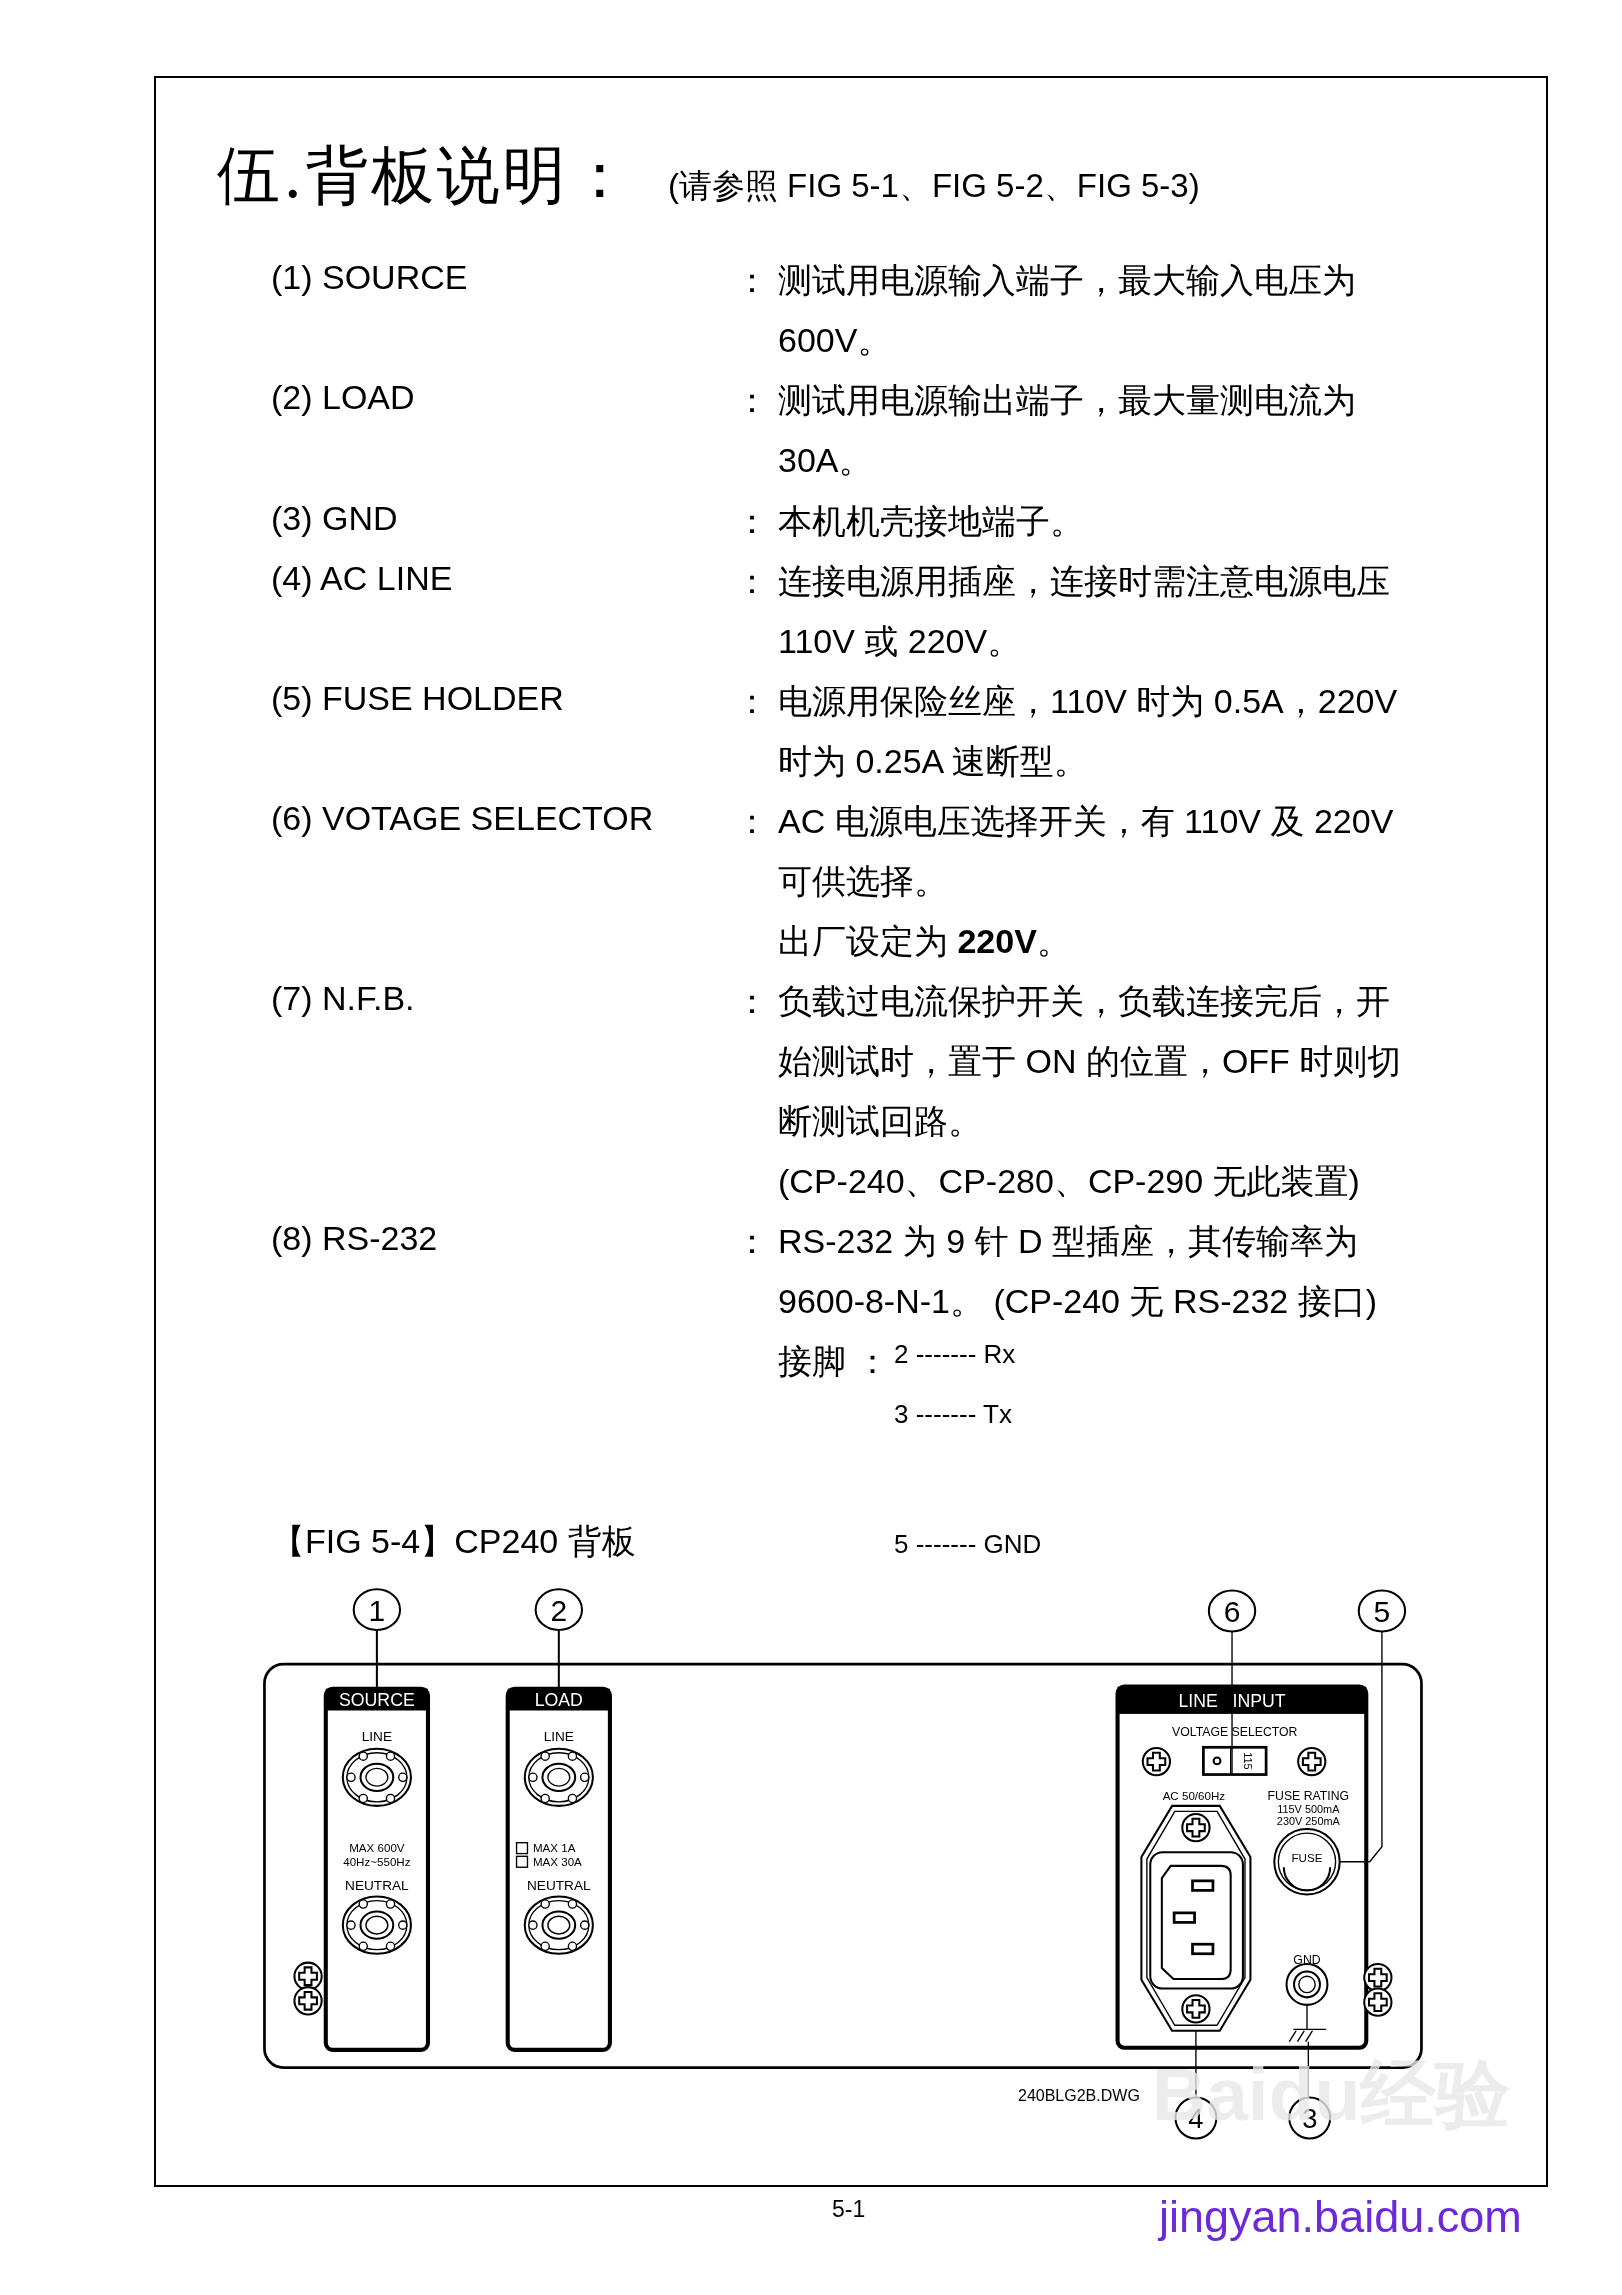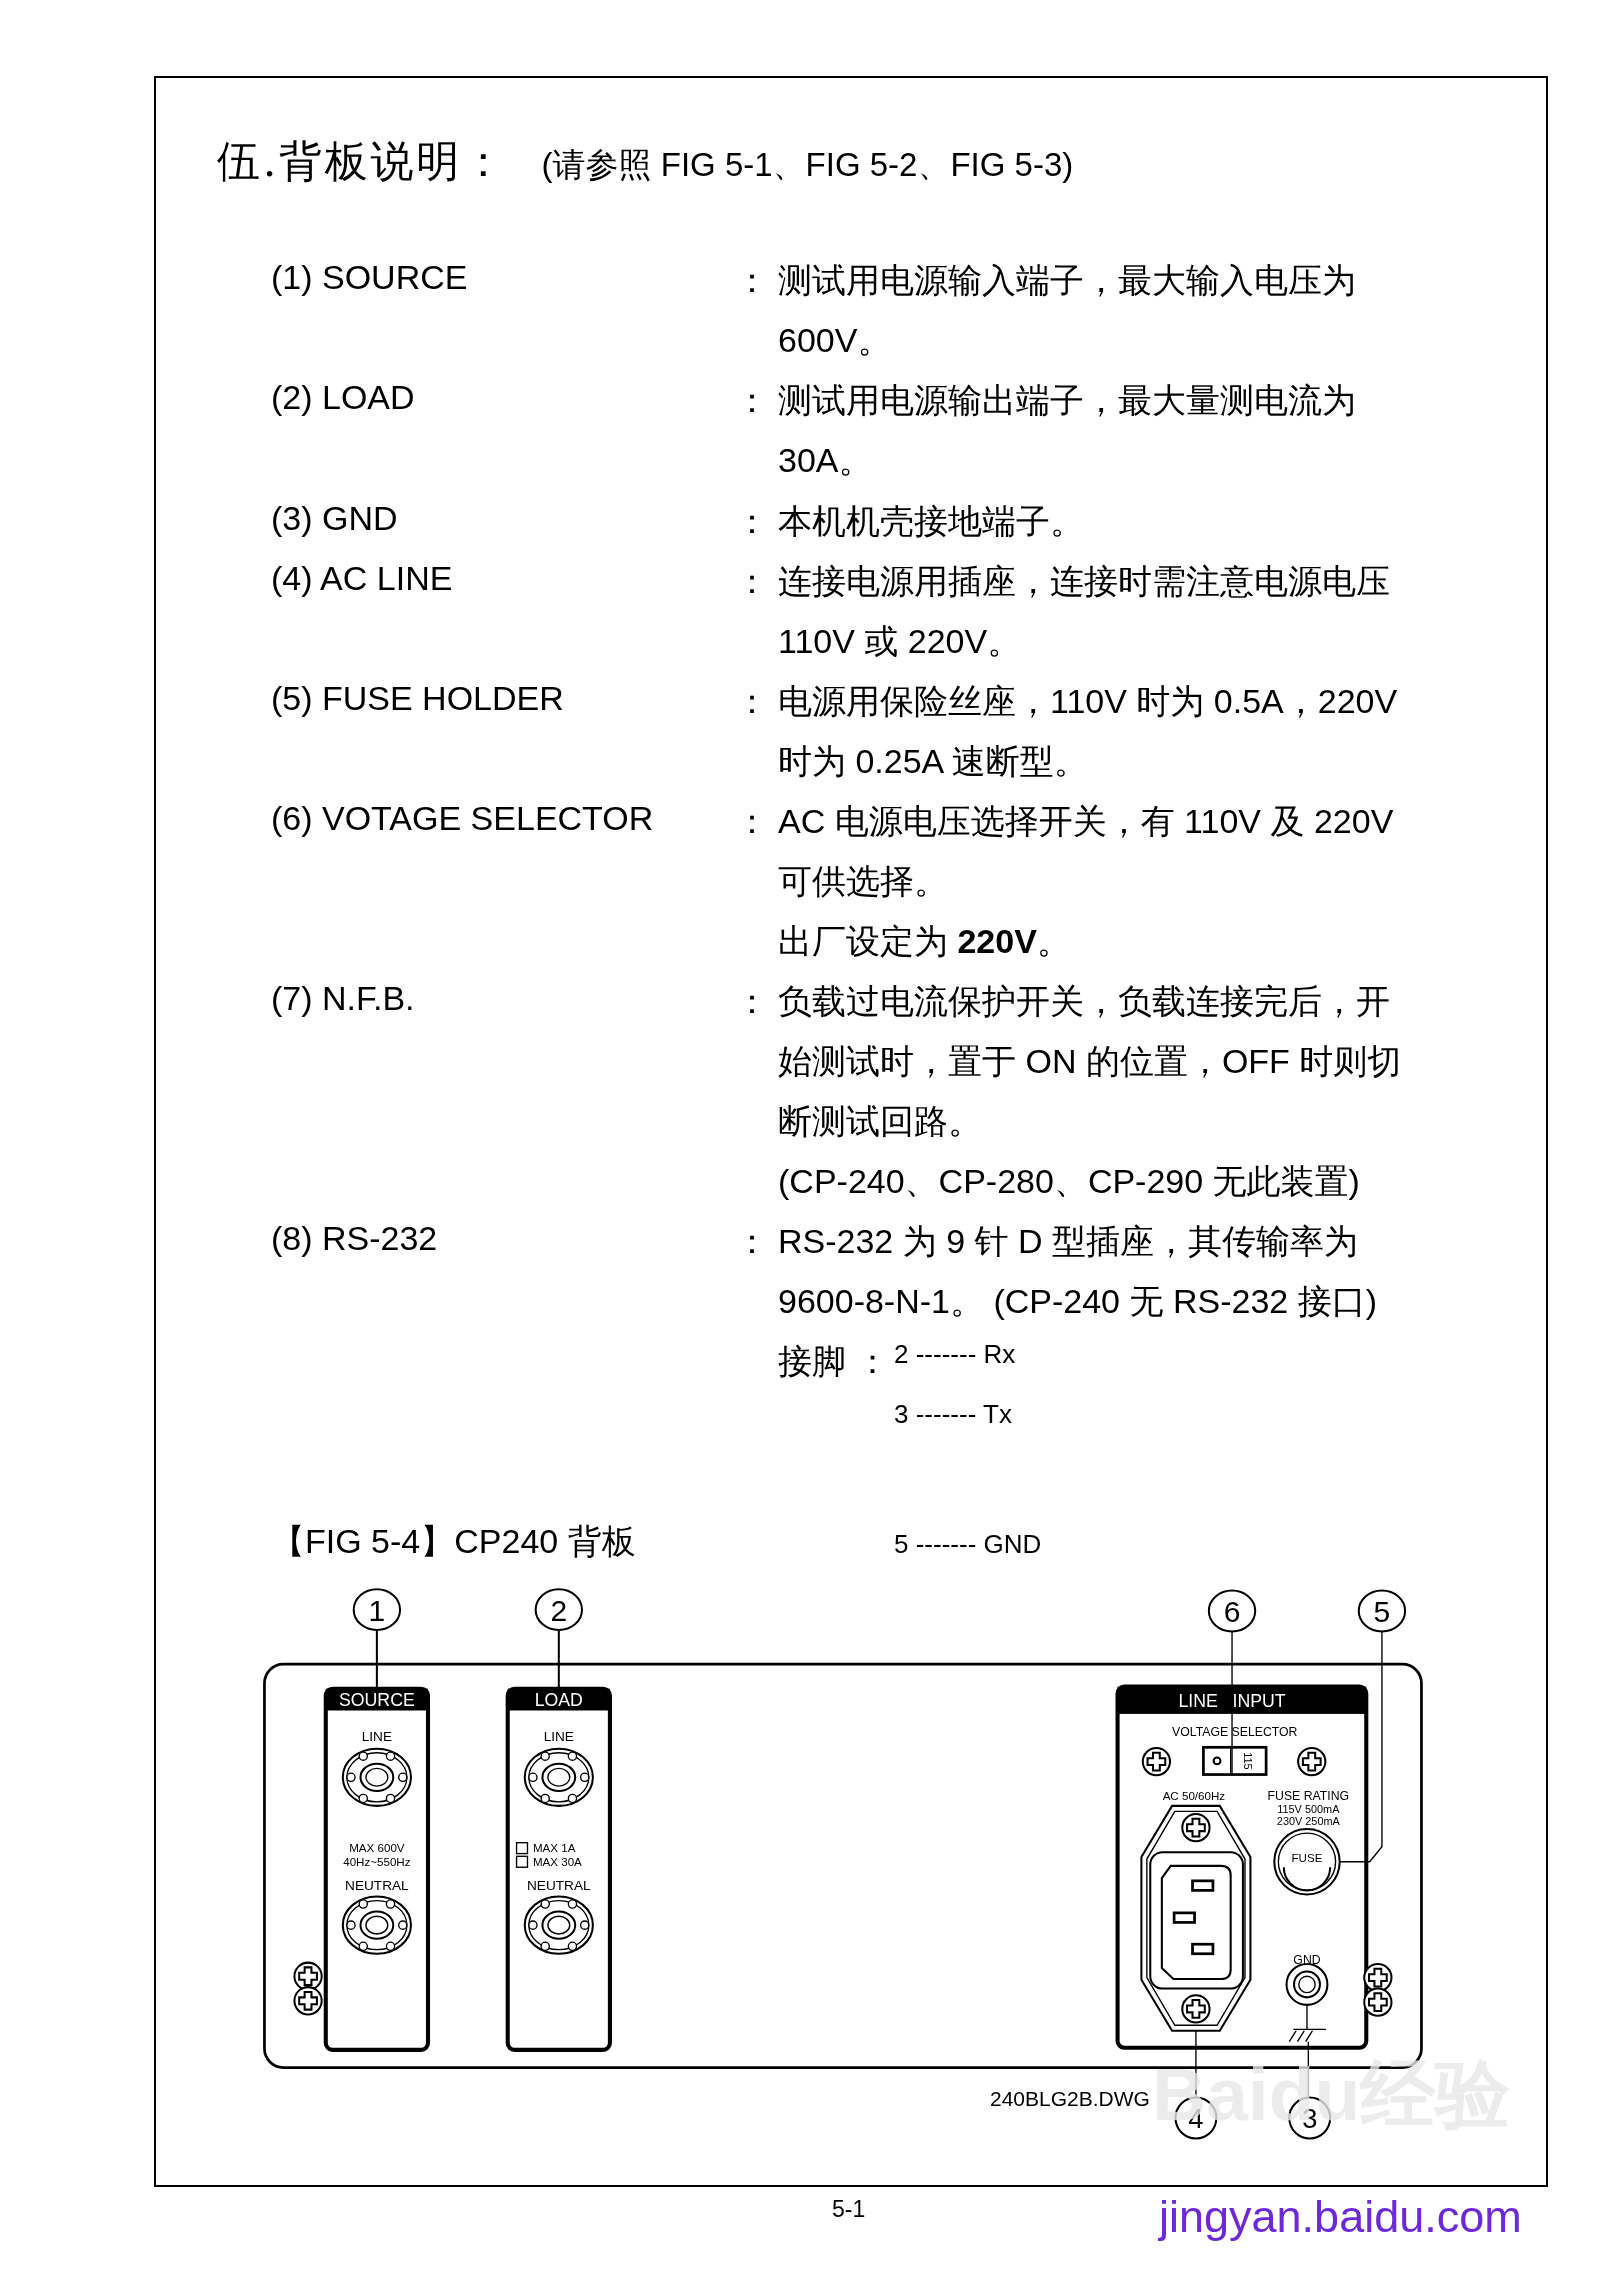--- a/index.html
+++ b/index.html
@@ -1,30 +1,30 @@
 <!DOCTYPE html>
 <html style="font-size:11px"><head>
 <meta charset="utf-8">
 <style>
   html, body { margin:0; padding:0; background:#fff; }
   body { width:1622px; height:2295px; position:relative; overflow:hidden;
          font-family:"Liberation Sans", "DejaVu Sans", sans-serif; color:#000; }
   .page-border { position:absolute; left:154px; top:76px; width:1394px; height:2111px;
                  border:2px solid #000; box-sizing:border-box; }
   .title { position:absolute; left:217px; top:133px; white-space:nowrap; }
-  .title-main { font-family:"DejaVu Serif", serif; font-size:43px; letter-spacing:2.7px; }
+  .title-main { font-family:"DejaVu Serif", serif; font-size:63px; letter-spacing:2.7px; }
   .title-sub { font-size:33px; margin-left:34px; }
   .lbl { position:absolute; left:271px; font-size:34px; white-space:nowrap; }
   .colon { position:absolute; left:735px; font-size:34px; }
   .val { position:absolute; left:778px; font-size:34px; white-space:nowrap; }
   .pin { position:absolute; left:894px; font-size:26px; white-space:nowrap; }
   b.bold { font-weight:bold; }
   .figcap { position:absolute; left:271px; top:1519px; font-size:34px; white-space:nowrap; }
   .diagram { position:absolute; left:259px; top:1574px; width:1172px; height:566px; }
-  .dwg-label { position:absolute; left:990px; top:2087px; font-size:21px;text-align:center; }
+  .dwg-label { position:absolute; left:1018px; top:2087px; font-size:16px;text-align:center; }
   .page-num { position:absolute; left:832px; top:2196px; font-size:23px; }
   .watermark { position:absolute; left:1152px; top:2045px; color:#e8e8e8; font-size:75px;
                font-weight:bold; opacity:.8; }
   .watermark2 { position:absolute; left:1159px; top:2191px; color:#6d28d9; font-size:45px; }
   svg text { font-family:"Liberation Sans", sans-serif; }
 </style>
 </head>
 <body>
 
 <div class="page-border"></div>

